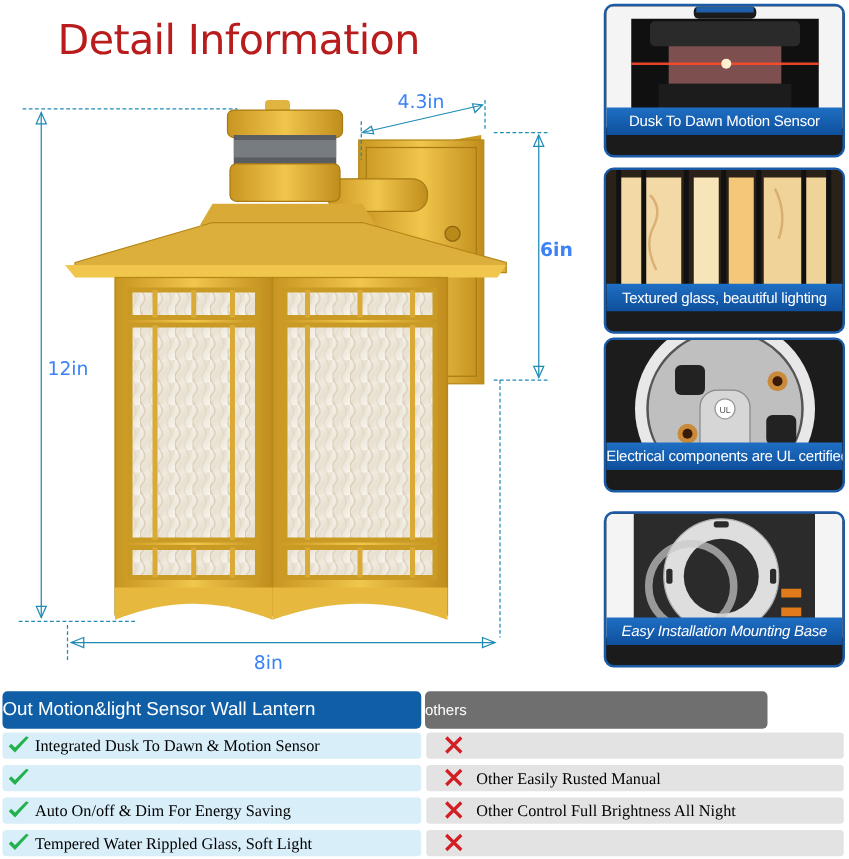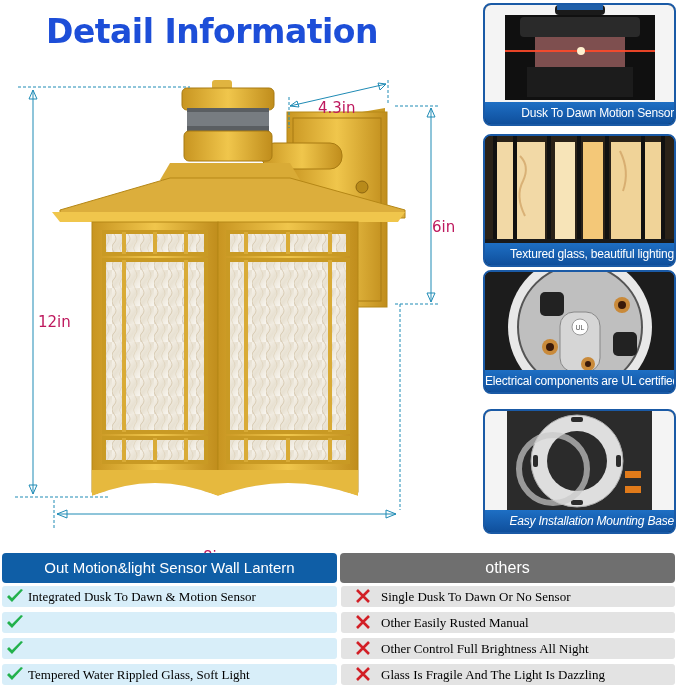--- a/index.html
+++ b/index.html
@@ -1,50 +1,50 @@
 <!DOCTYPE html>
 <html><head>
 <meta charset="utf-8">
 <style>
   * { box-sizing: border-box; margin: 0; padding: 0; }
   html, body { width: 679px; height: 687px; background: #ffffff; overflow: hidden; }
   body { position: relative; font-family: "DejaVu Sans", "Liberation Sans", sans-serif; }
 
   .title {
     position: absolute; left: 46px; top: 12px;
-    font-size: 33px; color: #1d4ed8; letter-spacing: -0.5px; font-weight: bold;
+    font-size: 33px; color: #b91c1c; letter-spacing: -0.5px; font-weight: normal;
   }
 
   
   .dim-svg { position: absolute; left: 0; top: 60px; }
-  .dim-label { position: absolute; color: #be185d; font-size: 15px; margin-top: 27px; }
+  .dim-label { position: absolute; color: #3b82f6; font-size: 15px; }
 
   
   .card {
     position: absolute; left: 483px; width: 193px;
     border: 2px solid #1a5aa6; border-radius: 8px; overflow: hidden;
     background: #1b1b1b;
   }
   .card .photo { position: absolute; left: 0; right: 0; top: 0; bottom: 22px; }
   .card .caption {
-    position: absolute; left: 0; right: 0; bottom: 0; height: 22px;
+    position: absolute; left: 0; right: 0; bottom: 16px; height: 22px;
     background: linear-gradient(#1e6fc4, #0f4f9c);
-    color: #fff; font-size: 12px; text-align: right; line-height: 22px;
+    color: #fff; font-size: 12px; text-align: center; line-height: 22px;
     font-family: "Liberation Sans", sans-serif; letter-spacing: -0.2px;
     white-space: nowrap;
   }
 
   
   .cmp-head {
     position: absolute; top: 553px; height: 30px; border-radius: 4px;
-    color: #fff; font-size: 15px; text-align: center; line-height: 30px;
+    color: #fff; font-size: 15px; text-align: left; line-height: 30px;
     font-family: "Liberation Sans", sans-serif;
   }
   .cmp-head.left { left: 2px; width: 335px; background: #0f5ea6; }
-  .cmp-head.right { left: 340px; width: 335px; background: #6f6f6f; font-size: 16px; }
+  .cmp-head.right { left: 340px; width: 274px; background: #6f6f6f; font-size: 12px; }
 
   .row {
     position: absolute; height: 21px; border-radius: 3px;
     font-size: 13px; line-height: 21px; color: #000000; white-space: nowrap;
     font-family: Liberation Serif, serif;
   }
   .row.left { left: 2px; width: 335px; background: #d8eef9; padding-left: 26px; }
   .row.right { left: 341px; width: 334px; background: #e3e3e3; padding-left: 40px; }
   .row .mark { position: absolute; top: 2px; }
   .row.left .mark { left: 4px; }
@@ -153,21 +153,21 @@
 
     <line x1="54" y1="500" x2="54" y2="530" stroke-dasharray="3,2"></line>
     <line x1="57" y1="514" x2="396" y2="514"></line>
     <path d="M67 510 L57 514 L67 518 Z"></path>
     <path d="M386 510 L396 514 L386 518 Z"></path>
   </g>
 </svg>
 
 <div class="dim-label" style="left:318px; top:72px;">4.3in</div>
 <div class="dim-label" style="left:38px; top:286px;">12in</div>
-<div class="dim-label" style="left:432px; top:191px;">6in</div>
+<div class="dim-label" style="left:432px; top:191px;font-weight:bold;">6in</div>
 <div class="dim-label" style="left:203px; top:521px;">8in</div>
 
 <div class="card" style="top:3px; height:123px;">
   <div class="photo" style="background:#f4f4f4;">
     <svg width="189" height="99" viewBox="0 0 189 99">
       <rect x="20" y="10" width="150" height="85" fill="#101010"></rect>
       <rect x="70" y="0" width="50" height="10" rx="4" fill="#1a1a1a"></rect>
       <rect x="72" y="0" width="46" height="5" fill="#1f5fa8"></rect>
       <rect x="35" y="12" width="120" height="20" rx="4" fill="#2a2a2a"></rect>
       <rect x="50" y="32" width="90" height="30" fill="#555"></rect>
@@ -257,44 +257,43 @@
 </div>
 <div class="row left" style="top:612px;">
   <span class="mark"><svg width="18" height="16" viewBox="0 0 18 16">
         <path d="M1 9 L6 14 L17 2 L15 1 L6 10 L3 7 Z" fill="#22b14c"></path>
       </svg></span>
 </div>
 <div class="row left" style="top:638px;">
   <span class="mark"><svg width="18" height="16" viewBox="0 0 18 16">
         <path d="M1 9 L6 14 L17 2 L15 1 L6 10 L3 7 Z" fill="#22b14c"></path>
       </svg></span>
+  <span>Auto On/off &amp; Dim For Energy Saving</span>
 </div>
 <div class="row left" style="top:664px;">
   <span class="mark"><svg width="18" height="16" viewBox="0 0 18 16">
         <path d="M1 9 L6 14 L17 2 L15 1 L6 10 L3 7 Z" fill="#22b14c"></path>
       </svg></span>
   <span>Tempered Water Rippled Glass, Soft Light</span>
 </div>
 
 <div class="row right" style="top:586px;">
   <span class="mark"><svg width="16" height="16" viewBox="0 0 16 16">
         <path d="M2 2 L14 14 M14 2 L2 14" stroke="#d21f26" stroke-width="2.6"></path>
       </svg></span>
-  <span>Single Dusk To Dawn Or No Sensor</span>
 </div>
 <div class="row right" style="top:612px;">
   <span class="mark"><svg width="16" height="16" viewBox="0 0 16 16">
         <path d="M2 2 L14 14 M14 2 L2 14" stroke="#d21f26" stroke-width="2.6"></path>
       </svg></span>
   <span>Other Easily Rusted Manual</span>
 </div>
 <div class="row right" style="top:638px;">
   <span class="mark"><svg width="16" height="16" viewBox="0 0 16 16">
         <path d="M2 2 L14 14 M14 2 L2 14" stroke="#d21f26" stroke-width="2.6"></path>
       </svg></span>
   <span>Other Control Full Brightness All Night</span>
 </div>
 <div class="row right" style="top:664px;">
   <span class="mark"><svg width="16" height="16" viewBox="0 0 16 16">
         <path d="M2 2 L14 14 M14 2 L2 14" stroke="#d21f26" stroke-width="2.6"></path>
       </svg></span>
-  <span>Glass Is Fragile And The Light Is Dazzling</span>
 </div>
 
 </body></html>

